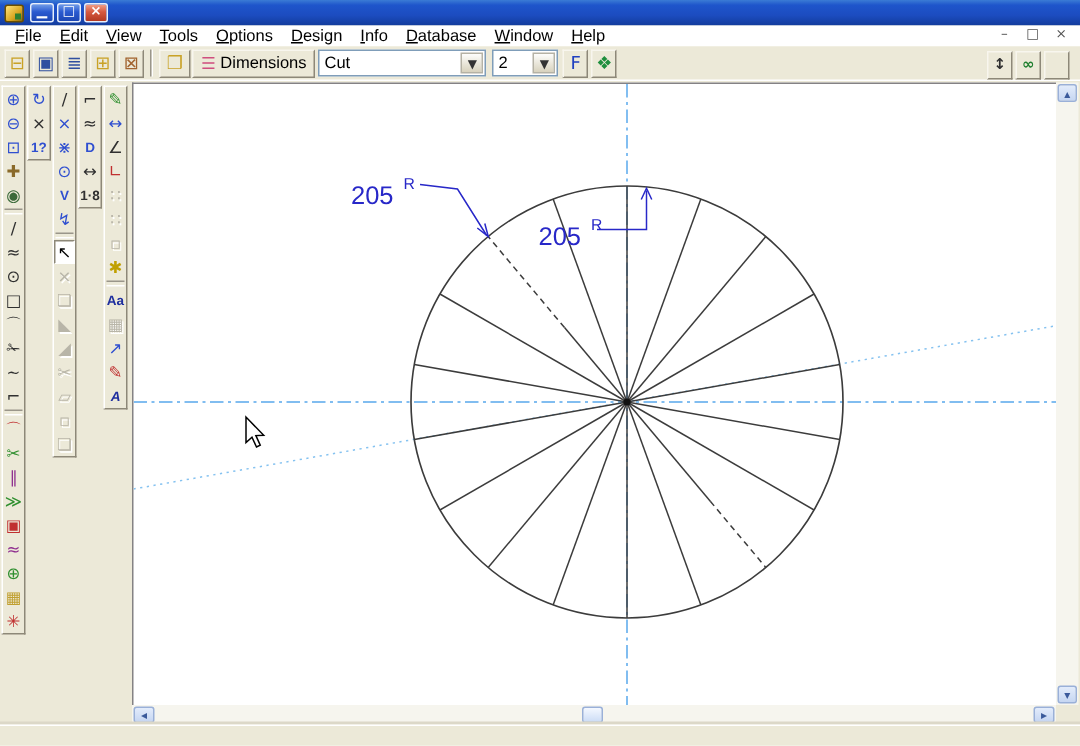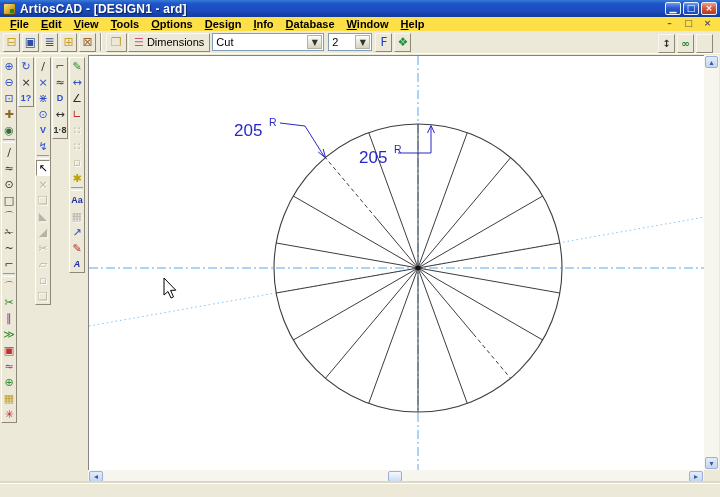--- a/index.html
+++ b/index.html
@@ -16,22 +16,22 @@
   .title-icon::after { content:""; position:absolute; right:1px; bottom:1px; width:4px; height:4px; background:#2f7f2f; }
   .title-text { color:#fff; font-weight:bold; font-size:12px; letter-spacing:.2px;
     text-shadow:1px 1px 1px rgba(0,0,0,.55); white-space:nowrap; flex:1 1 auto; }
   .title-btns { display:flex; gap:2px; flex:0 0 auto; }
   .tbt { width:16px; height:13px; border-radius:2px; border:1px solid #e7effc;
     color:#fff; font-size:9px; line-height:11px; text-align:center; cursor:default;
     background:linear-gradient(180deg,#6f9be8,#2a5ad0 45%,#1d47b4); font-family:"DejaVu Sans",sans-serif; }
   .tbt.close { background:linear-gradient(180deg,#f0a088,#d6593f 45%,#b33a22); font-weight:bold; }
 
   
-  .menubar { position:absolute; left:0; top:17px; width:720px; height:14px; background:#fde047;
-    display:flex; align-items:center; padding-left:4px;font-weight:bold; }
+  .menubar { position:absolute; left:0; top:17px; width:720px; height:14px; background:#ffffff;
+    display:flex; align-items:center; padding-left:4px; }
   .menu-item { display:inline-block; padding:0 6px; height:13px; line-height:13px; color:#000; cursor:default; }
   .menu-item::first-letter { text-decoration:underline; }
   .mdi-btns { position:absolute; right:6px; top:1px; display:flex; gap:6px; }
   .mdibt { width:13px; height:11px; color:#555; font-size:9px; line-height:11px; text-align:center;
     font-family:"DejaVu Sans",sans-serif; }
 
   
   .toolbar { position:absolute; left:0; top:31px; width:720px; height:23px; background:#ece9d8;
     border-bottom:1px solid #fff; display:flex; align-items:center; padding:0 2px; }
   .tb-group { display:flex; align-items:center; height:21px; }
@@ -79,21 +79,20 @@
   .statusbar { position:absolute; left:0; top:483px; width:720px; height:14px; background:#ece9d8;
     border-top:1px solid #fff; box-shadow:0 -2px 0 #dcd8c8; }
 </style>
 </head>
 <body>
 
 <div class="app">
 
   <div class="titlebar">
     <div class="title-icon"></div>
-    <div class="title-text">ArtiosCAD - [DESIGN1 - ard]</div>
     <div class="title-btns">
       <div class="tbt">▁</div>
       <div class="tbt">□</div>
       <div class="tbt close">×</div>
     </div>
   </div>
 
   <div class="menubar">
     <div id="menu-items"><span class="menu-item">File</span><span class="menu-item">Edit</span><span class="menu-item">View</span><span class="menu-item">Tools</span><span class="menu-item">Options</span><span class="menu-item">Design</span><span class="menu-item">Info</span><span class="menu-item">Database</span><span class="menu-item">Window</span><span class="menu-item">Help</span></div>
     <div class="mdi-btns">

